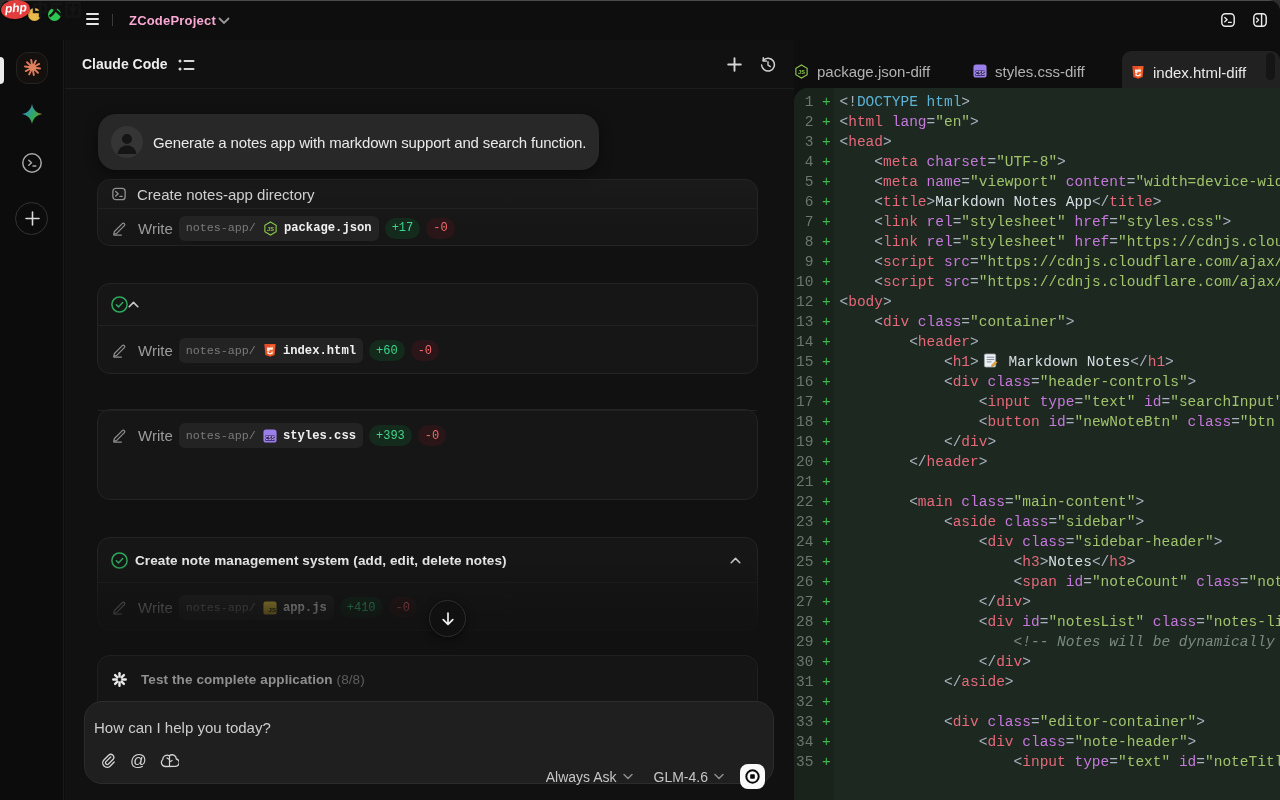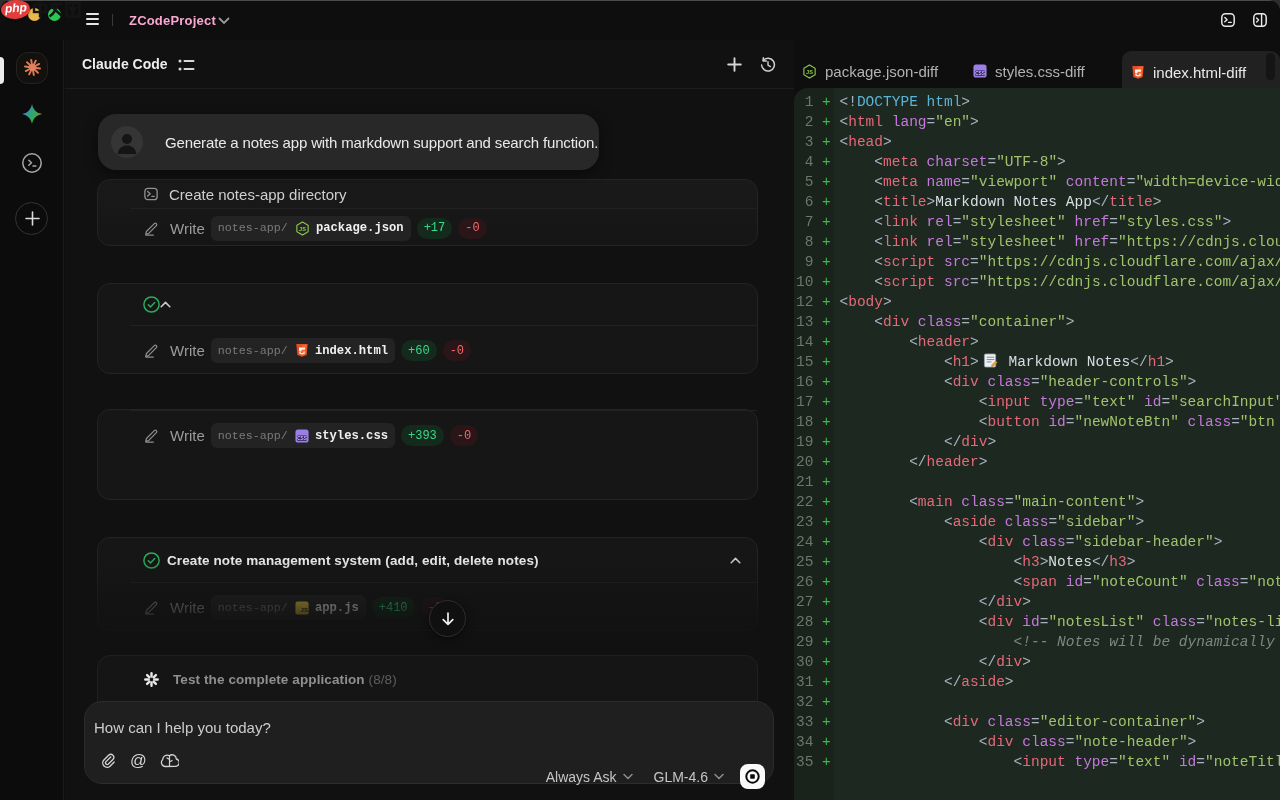--- a/index.html
+++ b/index.html
@@ -23,35 +23,35 @@
 #activepill { position:absolute; left:0px; top:17px; width:4px; height:27px; background:#ececec; border-radius:0 4px 4px 0; }
 #ctile { position:absolute; left:15.5px; top:12px; width:32px; height:32px; background:#14100e; border:1px solid #232323; border-radius:12px; }
 #plusbtn { position:absolute; left:15px; top:162px; width:33px; height:33px; border:1px solid #333; border-radius:50%; }
 
 
 #chat { position:absolute; left:65px; top:40px; width:729px; height:760px; background:#111111; }
 #chathead { position:absolute; left:0; top:0; width:729px; height:49px; border-bottom:1px solid #1d1d1d; }
 #chathead .title { position:absolute; left:17px; top:16px; font-size:14px; font-weight:bold; color:#ededed; }
 
 
-.card { position:absolute; left:32px; width:661px; background:#161616; border:1px solid #242424; border-radius:13px;padding-left:32px; }
+.card { position:absolute; left:32px; width:661px; background:#161616; border:1px solid #242424; border-radius:13px; }
 .chead { height:41px; display:flex; align-items:center; padding:0 16px 0 13px; }
 .chead .ttl { font-size:13.5px; font-weight:bold; color:#ededed; margin-left:7px; flex:1; letter-spacing:.1px; }
 .crow { height:50px; border-top:1px solid #212121; display:flex; align-items:center; padding:0 14px; }
 .crow .lbl { font-size:15px; color:#9b9b9b; margin-left:11px; }
 .chip { display:flex; align-items:center; height:25px; background:#232323; border-radius:6px; margin-left:6px; padding:0 7px; font-family:"Liberation Mono", monospace; font-size:11.7px; color:#7a7a7a; }
 .chip b { color:#f0f0f0; font-weight:bold; margin-left:6px; font-size:12.2px; }
 .badge { height:21px; border-radius:11px; padding:0 7px; display:flex; align-items:center; font-family:"Liberation Mono", monospace; font-size:12px; margin-left:6px; }
 .bplus { background:#132a1c; color:#3dd68c; }
 .bminus { background:#2a1618; color:#f06a6a; }
 
 
 #bubble { position:absolute; left:33px; top:74px; width:501px; height:56px; background:#282828; border-radius:18px; box-shadow:0 4px 14px rgba(0,0,0,.45); display:flex; align-items:center; }
 #bubble .av { width:32px; height:32px; border-radius:50%; background:#353535; margin-left:13px; overflow:hidden; position:relative; }
-#bubble .tx { font-size:15px; color:#e9e9e9; margin-left:22px; white-space:nowrap; letter-spacing:-0.15px; }
+#bubble .tx { font-size:15px; color:#e9e9e9; margin-left:10px; white-space:nowrap; letter-spacing:-0.15px; }
 
 
 #inputbox { position:absolute; left:19px; top:661px; width:690px; height:83px; background:#1f1f1f; border:1px solid #2c2c2c; border-radius:18px; }
 #inputbox .ph { position:absolute; left:9px; top:17px; font-size:15px; color:#cccccc; }
 #iconrow { position:absolute; left:15px; top:50px; display:flex; align-items:center; }
 #rightrow { position:absolute; right:8px; top:62px; display:flex; align-items:center; }
 #rightrow .opt { font-size:14px; color:#c6c6c6; }
 #recbtn { width:25px; height:25px; background:#fafafa; border-radius:8px; display:flex; align-items:center; justify-content:center; margin-left:16px; }
 
 #scrollbtn { position:absolute; left:364px; top:560px; width:37px; height:37px; border-radius:50%; background:#101010; border:1px solid #2e2e2e; display:flex; align-items:center; justify-content:center; box-shadow:0 2px 8px rgba(0,0,0,.5); }
@@ -335,21 +335,21 @@
               <circle cx="9.5" cy="9.5" r="6.2" stroke="#0a0a0a" stroke-width="2" fill="none"></circle>
               <rect x="7.2" y="7.2" width="4.6" height="4.6" rx="0.8" fill="#0a0a0a"></rect>
             </svg>
           </div>
       </div>
     </div>
   </div>
 
   <div id="diff">
     <div id="tabbar">
-      <div class="tab" style="left:8px;">
+      <div class="tab" style="left:0px;">
           <svg width="15" height="15" viewBox="0 0 16 16">
             <path d="M8 1l6 3.5v7L8 15l-6-3.5v-7z" stroke="#8cc84b" stroke-width="1.2" fill="none"></path>
             <text x="8" y="10.6" text-anchor="middle" font-size="6" font-weight="bold" fill="#8cc84b" font-family="Liberation Sans">JS</text>
           </svg>
           <span>package.json-diff</span>
         </div>
       <div class="tab" style="left:179px;">
           <svg width="14" height="14" viewBox="0 0 16 16">
             <rect x="0.5" y="0.5" width="15" height="15" rx="3" fill="#9b7fe8"></rect>
             <rect x="2.5" y="7.5" width="11" height="6" rx="1" fill="#2b1a5e"></rect>

